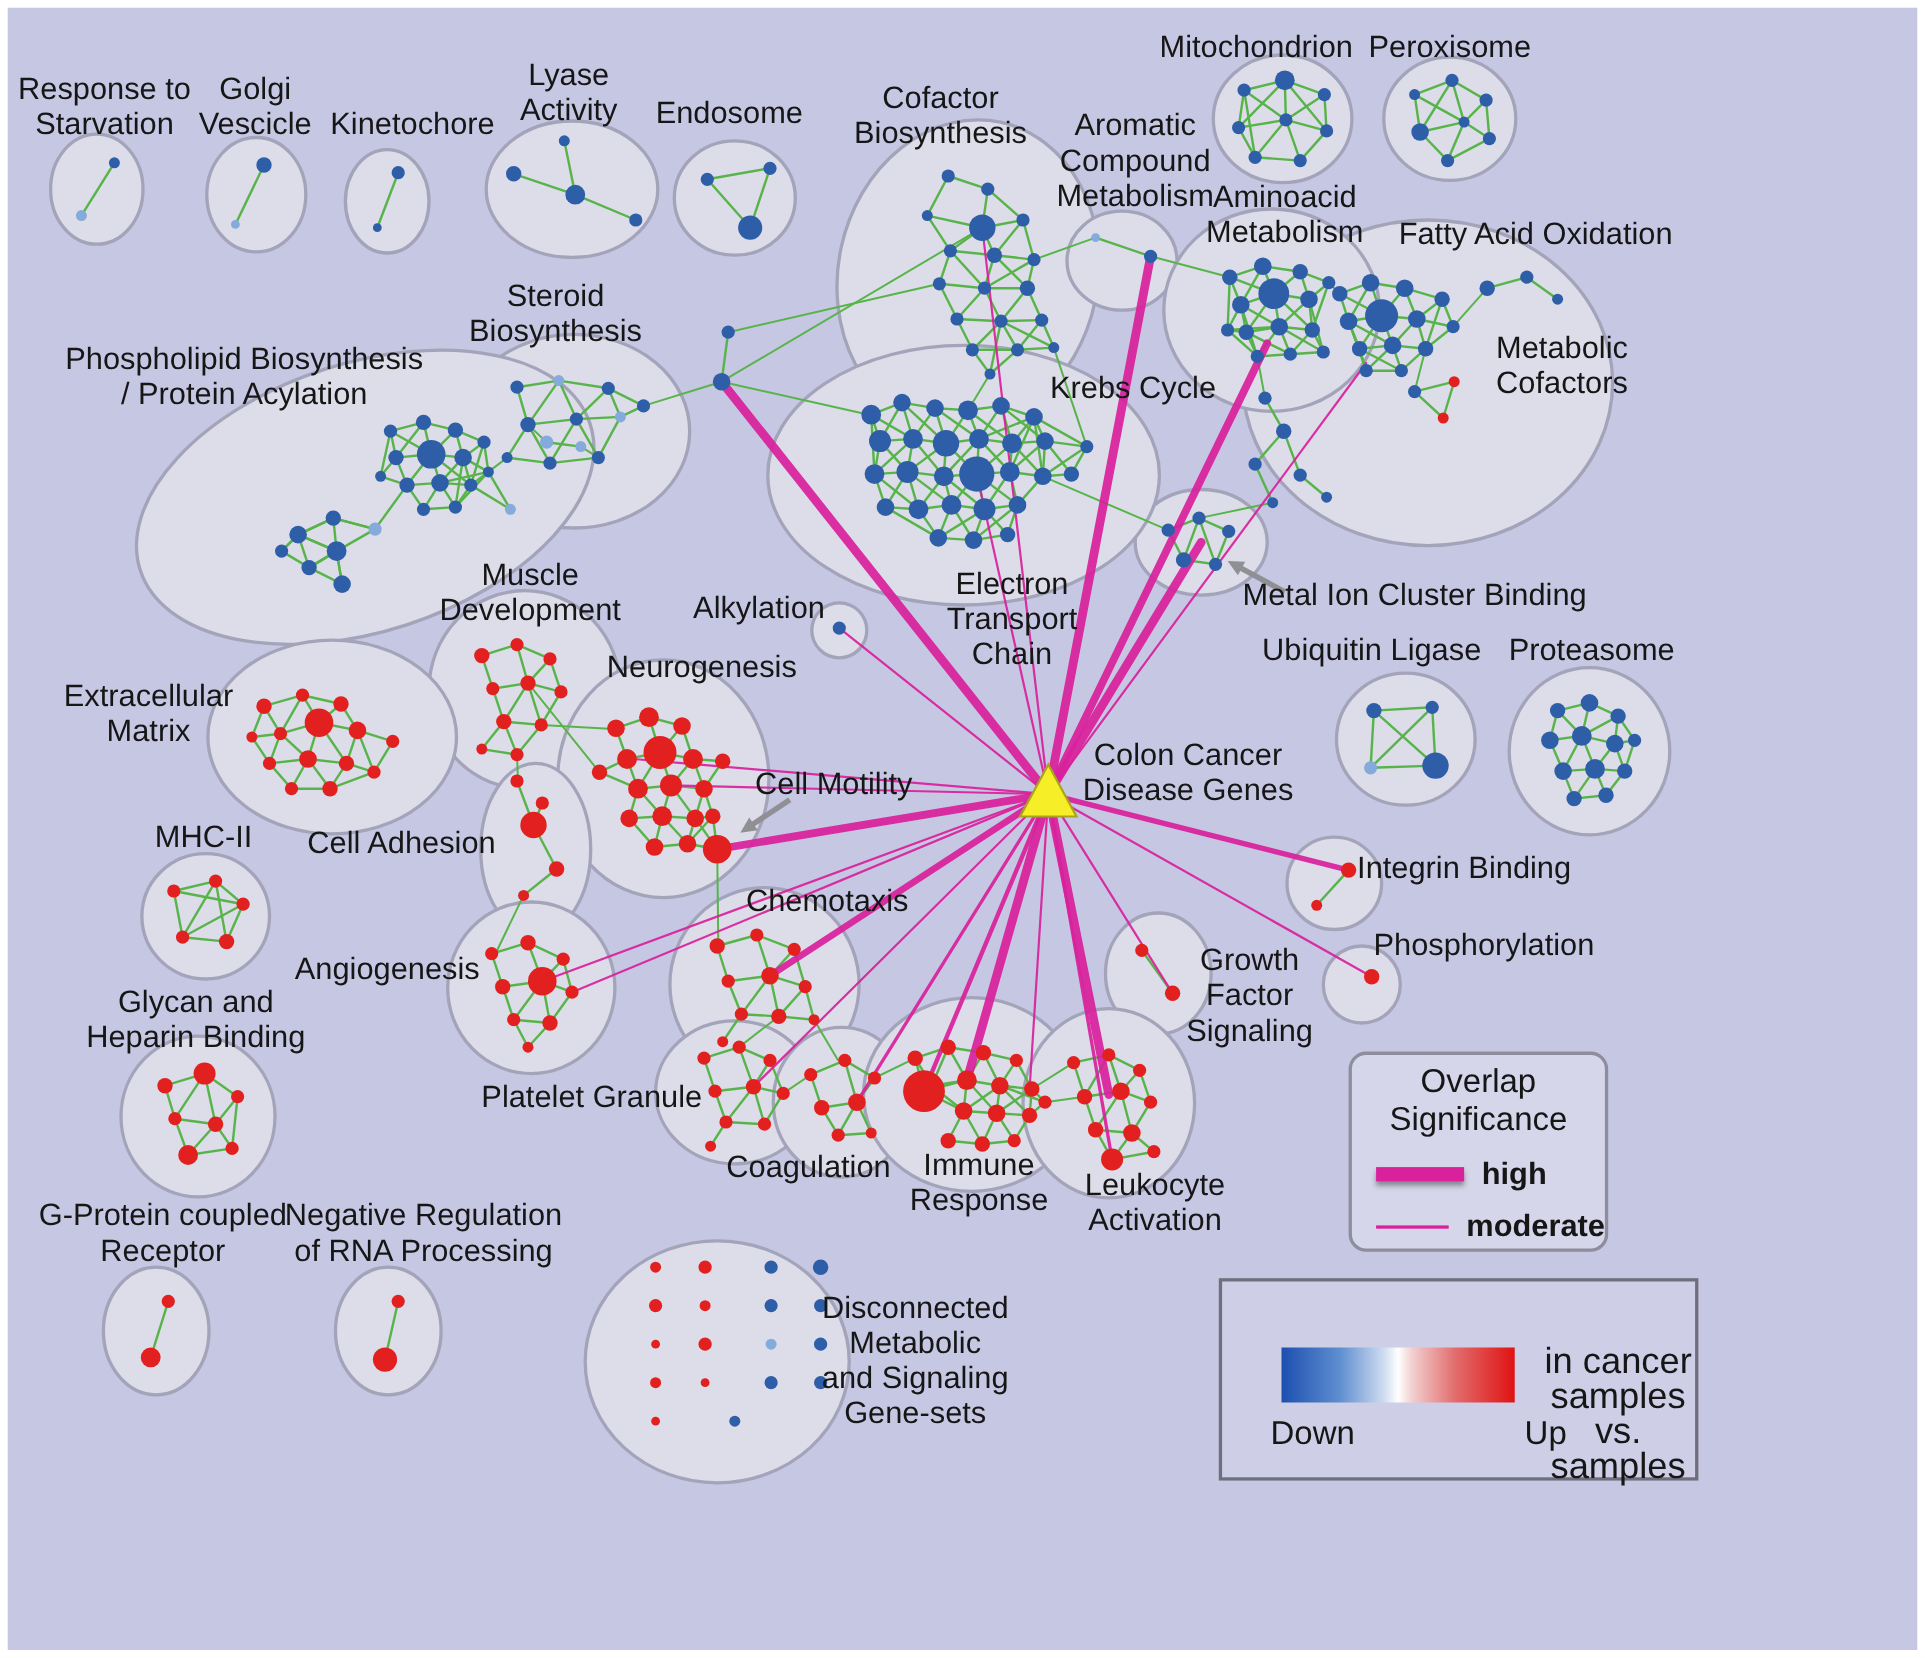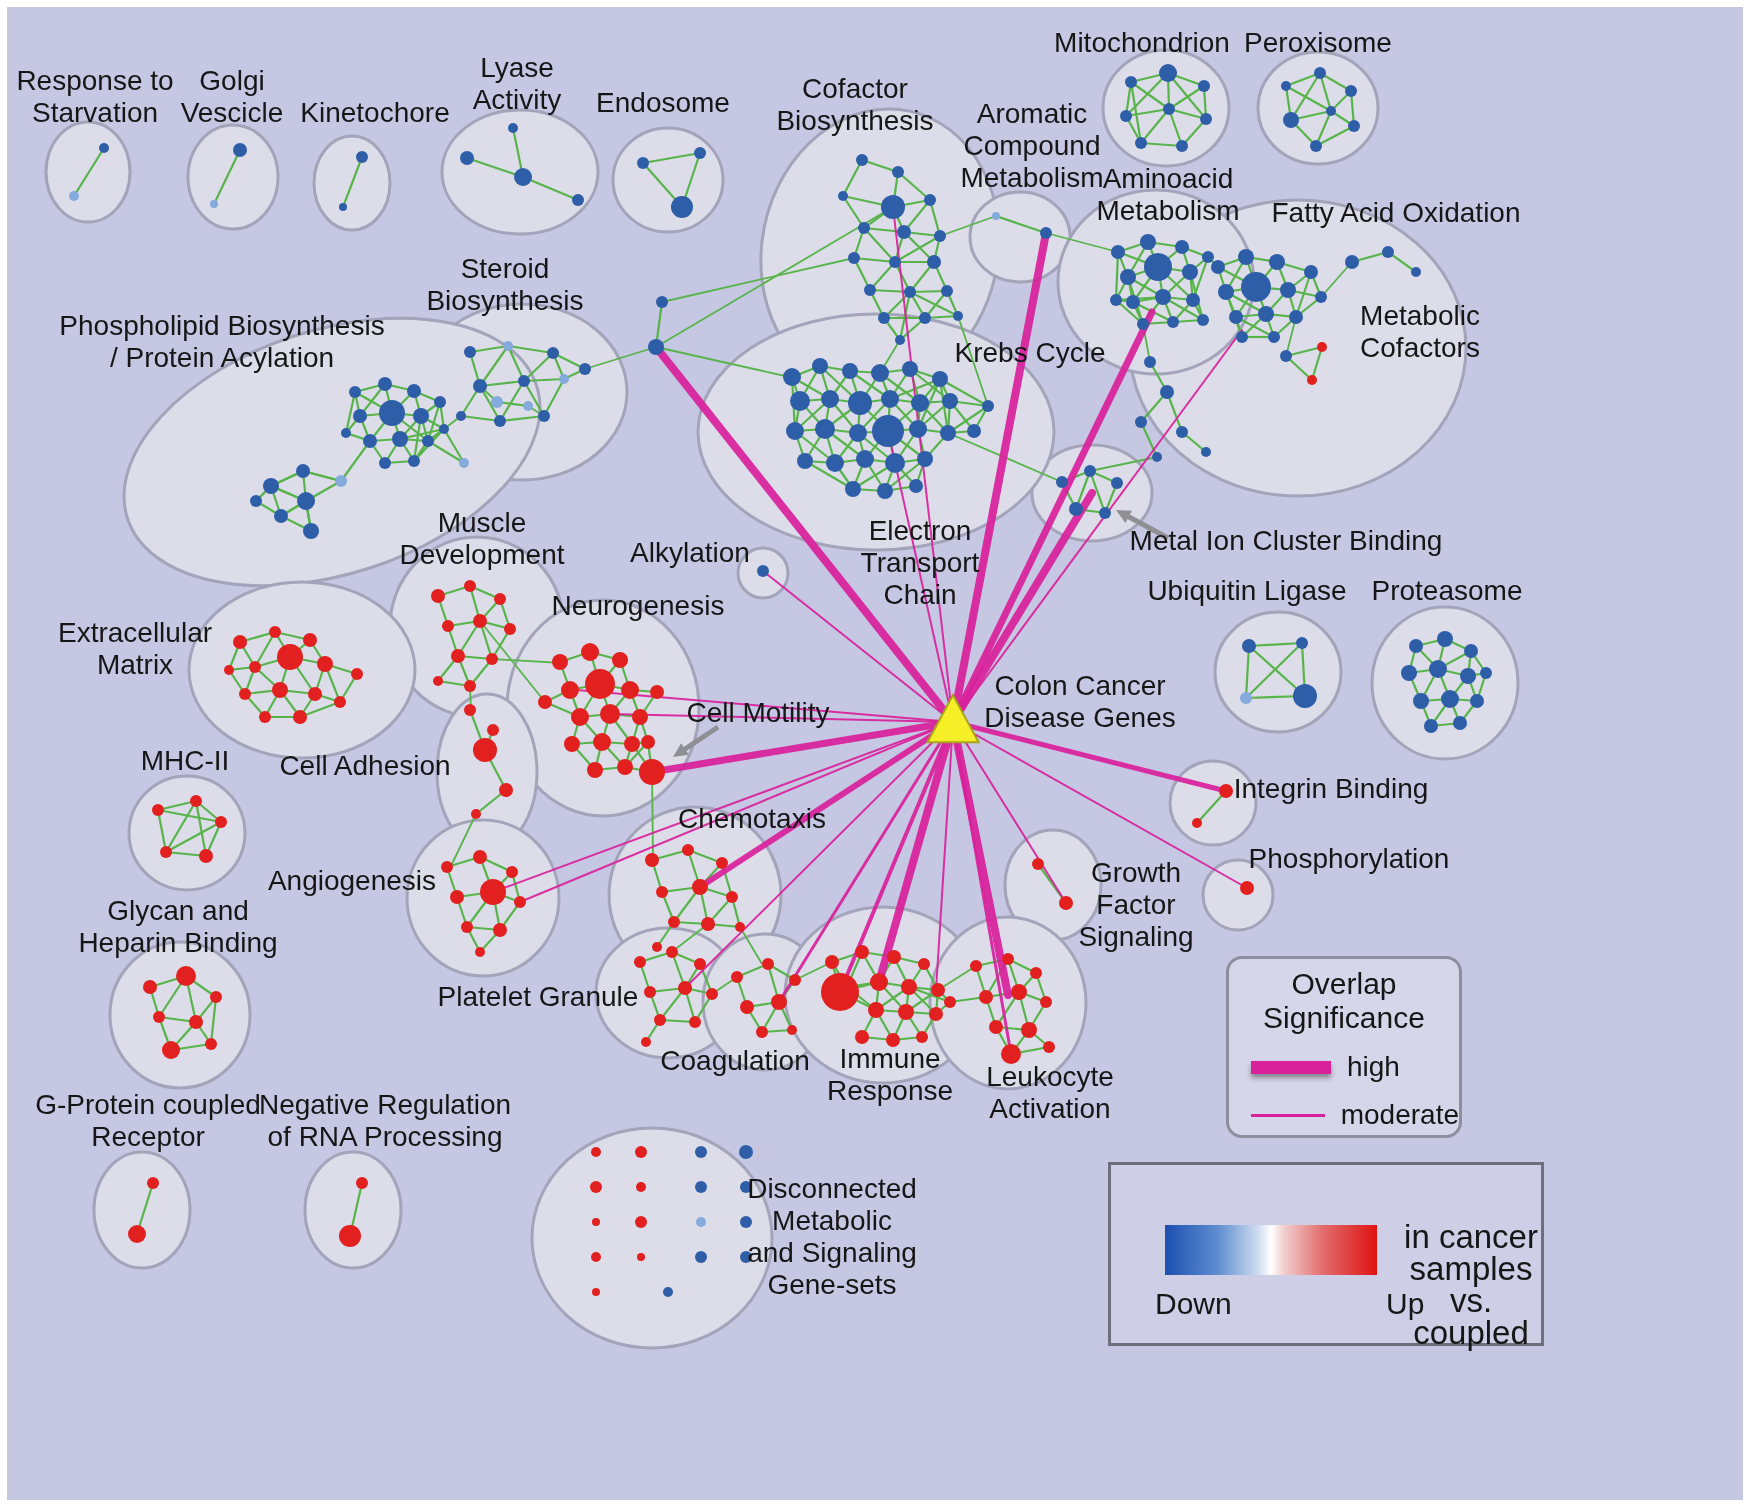--- a/index.html
+++ b/index.html
@@ -3,21 +3,21 @@
 <meta charset="utf-8">
 <style>
   html,body{margin:0;padding:0;background:#ffffff;font-family:"Liberation Sans",sans-serif;}
   #stage{position:relative;width:1750px;height:1507px;background:#ffffff;overflow:hidden;}
   #diagram{position:absolute;left:0;top:0;}
   svg text{font-family:"Liberation Sans",sans-serif;}
   .legend{position:absolute;box-sizing:border-box;color:#161616;}
   .legend-overlap{left:1226px;top:956px;width:236px;height:182px;border:3px solid #8d8d9e;
     border-radius:16px;background:rgba(233,233,242,0.45);text-align:center;}
   .lo-title{font-size:30px;line-height:34px;margin-top:8px;}
-  .lo-row{display:flex;align-items:center;margin:16px 0 0 22px;}
+  .lo-row{display:flex;align-items:center;margin:16px 0 0 22px;font-weight:bold;}
   .sw-high{width:80px;height:13px;background:#d9219c;box-shadow:0 4px 5px rgba(40,40,40,0.45);}
   .sw-mod{width:80px;height:3px;background:#d9219c;}
   .lo-label{font-size:28px;margin-left:16px;}
   .legend-enriched{left:1108px;top:1162px;width:436px;height:184px;border:3px solid #6e6e7d;
     background:rgba(233,233,242,0.25);}
   .en-title{font-size:30px;text-align:center;margin-top:8px;}
   .en-bar{position:absolute;left:54px;top:60px;width:212px;height:50px;
     background:linear-gradient(to right,#1c4fb0 0%,#5f8ed0 25%,#cfdcf0 44%,#ffffff 50%,#f2cfcf 56%,#e26a6a 75%,#e01212 100%);}
   .en-down{position:absolute;left:44px;top:122px;font-size:30px;}
   .en-up{position:absolute;left:236px;top:122px;font-size:30px;margin-left:39px;}
@@ -1091,16 +1091,16 @@
     </div>
   </div>
 
   <div class="legend legend-enriched">
     <div class="en-bar"></div>
     <div class="en-down">Down</div>
     <div class="en-up">Up</div>
     <div class="en-note">
       <div>in cancer</div>
       <div>samples</div>
-      <div>vs. coupled</div>
+      <div>vs. samples</div>
     </div>
   </div>
 </div>
 
 </body></html>

